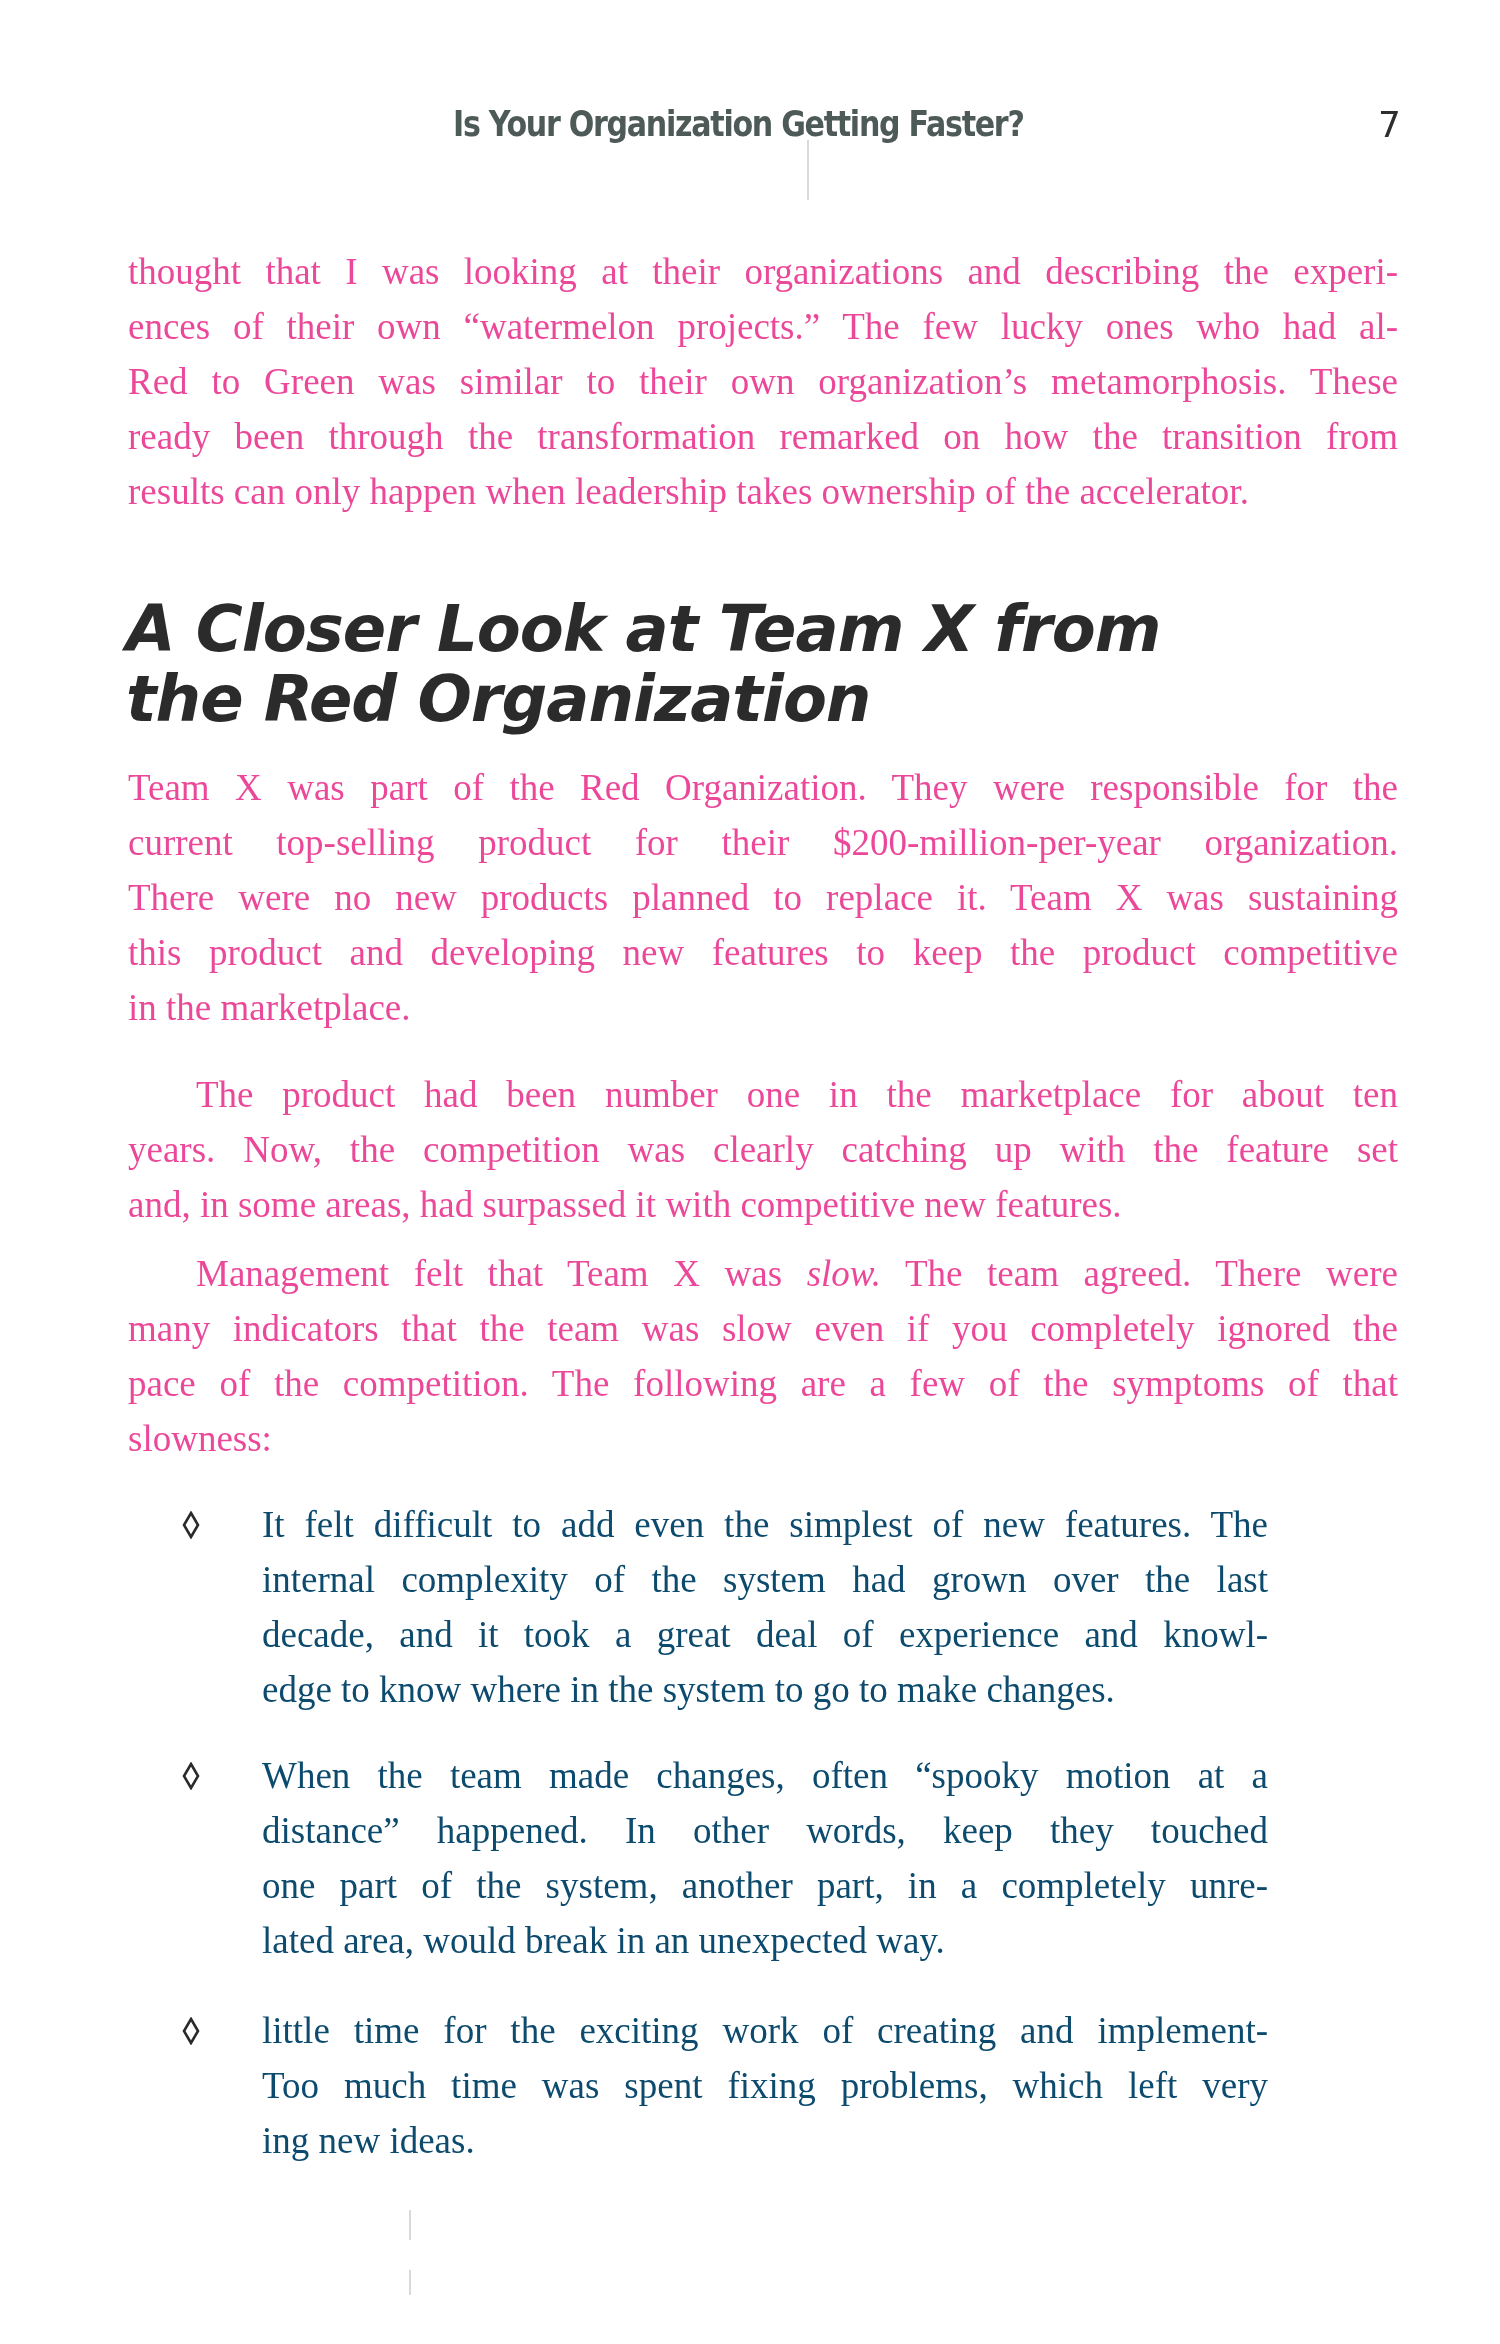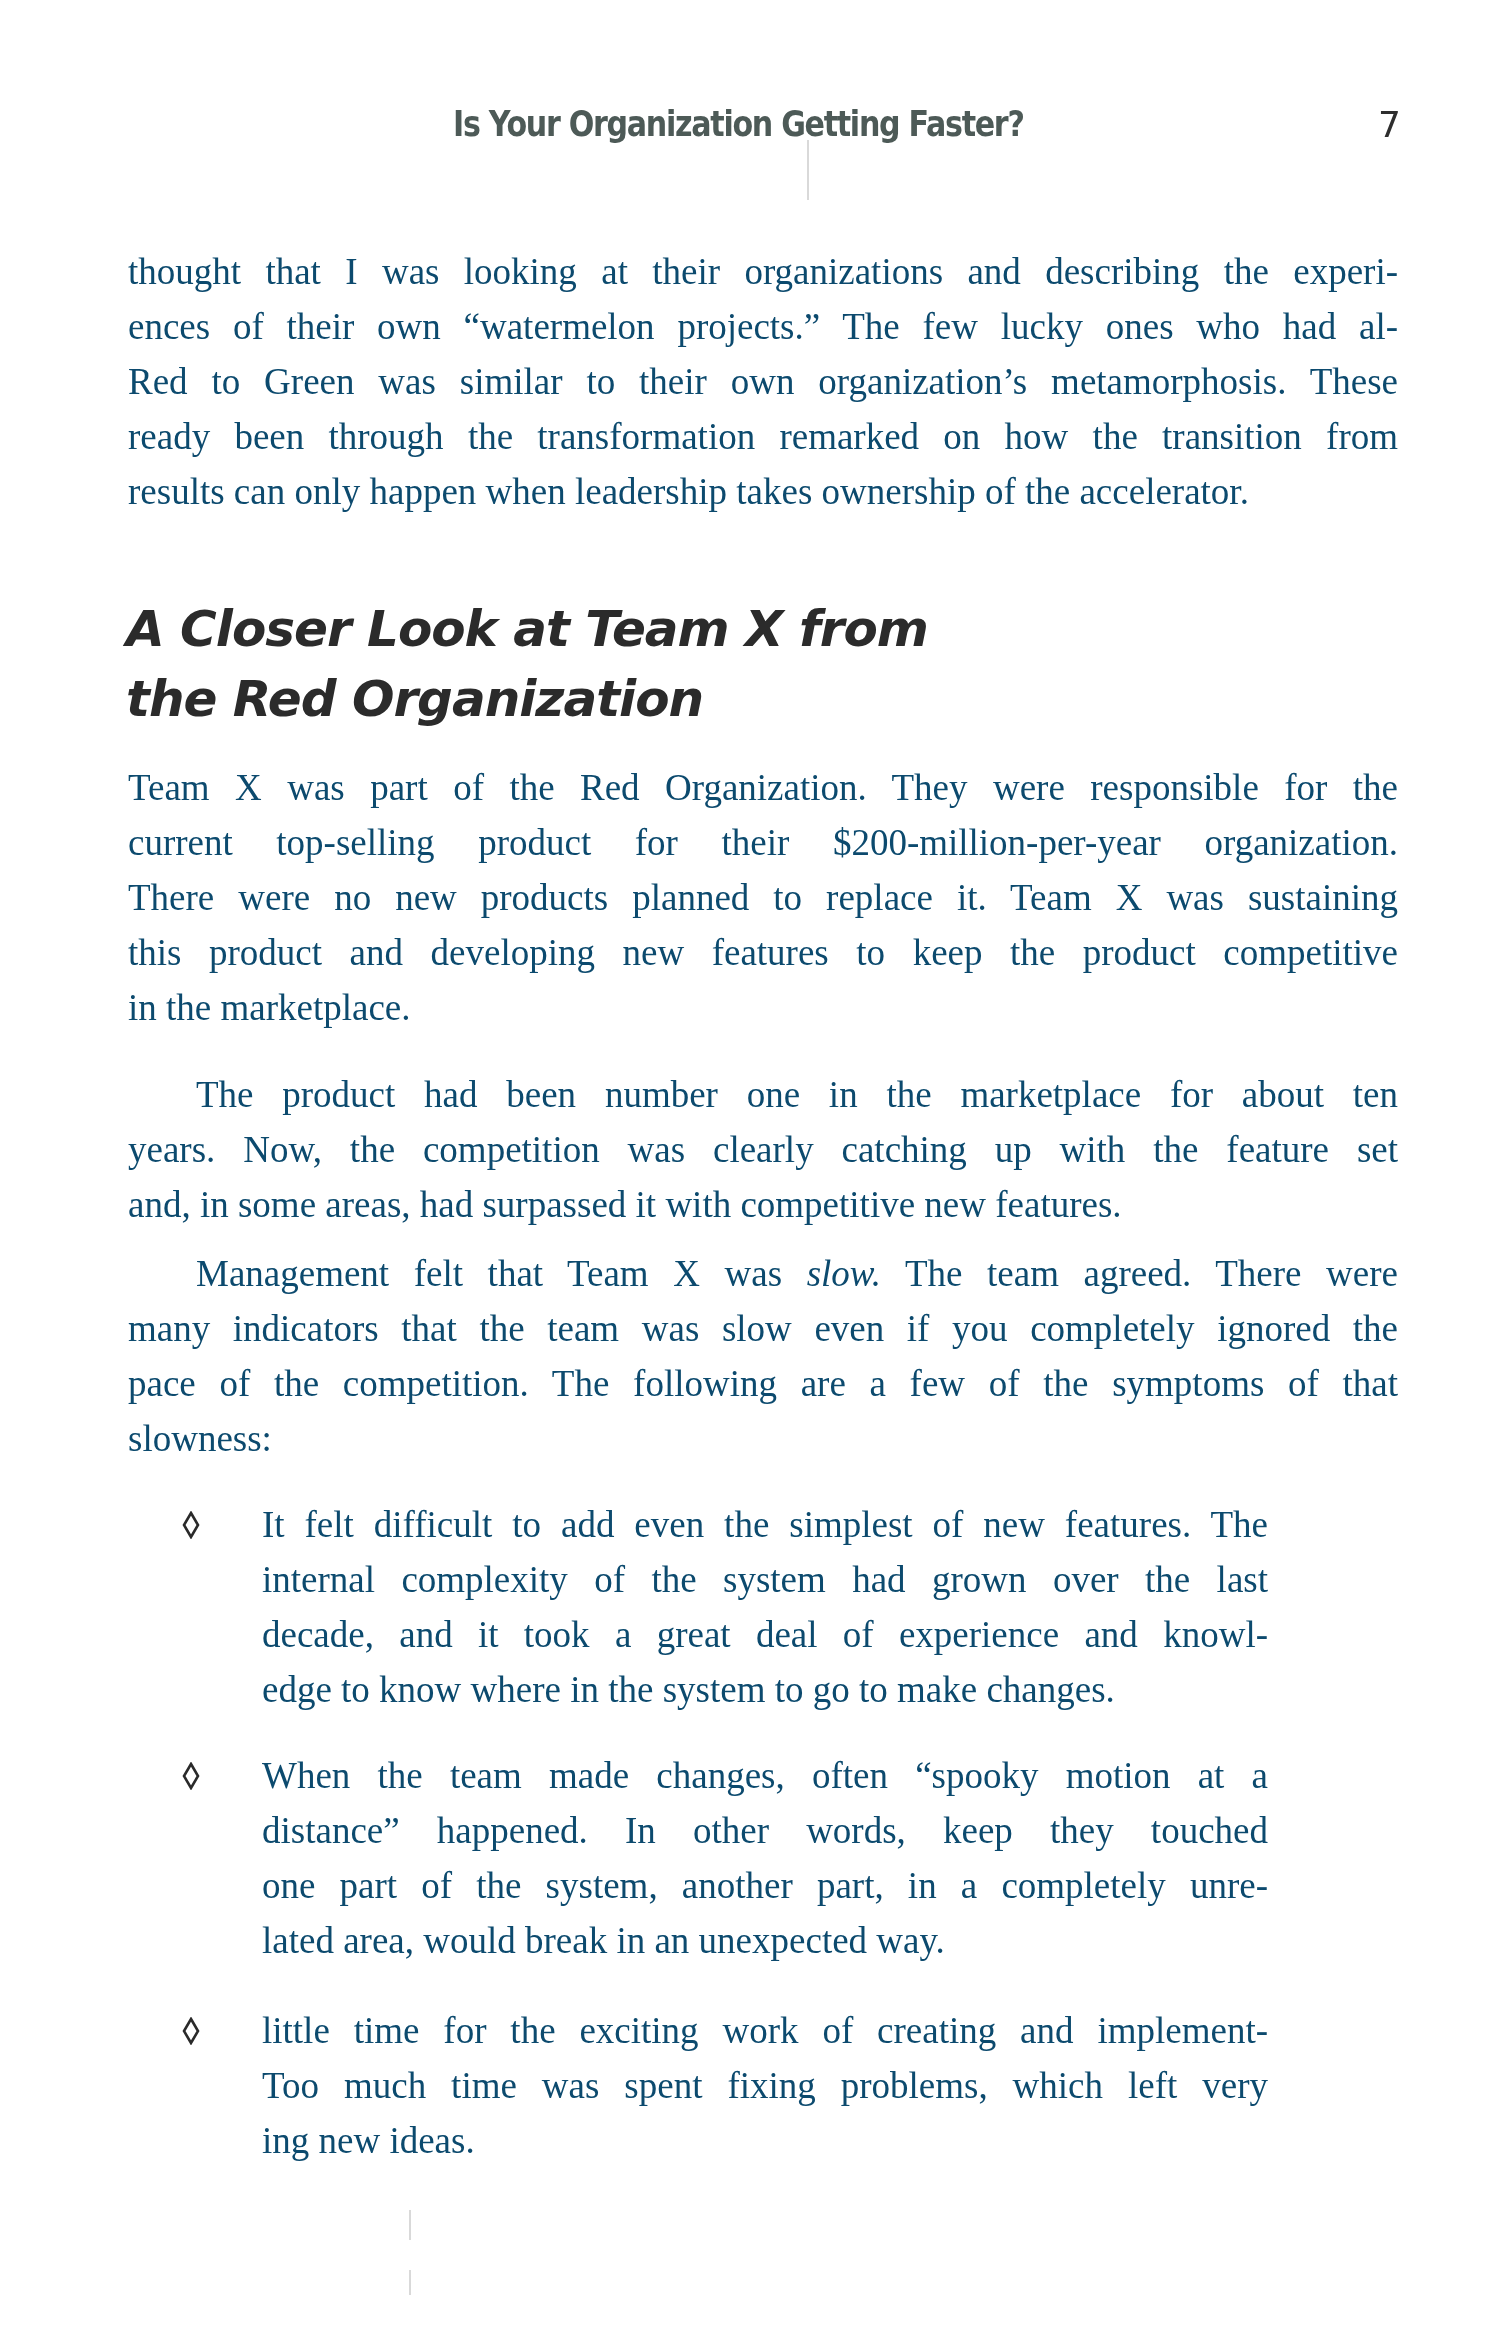--- a/index.html
+++ b/index.html
@@ -42,40 +42,40 @@
       font-size: 36px;
       color: #2e2e2e;
     }
     .body-text {
       position: absolute;
       left: 128px;
       width: 1270px;
       font-family: "Liberation Serif", serif;
       font-size: 37px;
       line-height: 55px;
-      color: #0c4a6e;
+      color: #ec4899;
       text-align: justify;
     }
     .body-text .line {
       display: block;
       white-space: nowrap;
       text-align-last: justify;
       height: 55px;
     }
     .body-text .line.last {
       text-align-last: left;
     }
     .para-1 { top: 244px; }
     .heading {
       position: absolute;
       left: 126px;
       top: 594px;
       font-family: "DejaVu Sans", sans-serif;
       font-style: italic;
-      font-size: 50px;
+      font-size: 64px;
       line-height: 70px;
       color: #2b2b2b;
       letter-spacing: -1px;
     }
     .heading .line { display: block; white-space: nowrap; }
     .para-2 { top: 760px; }
     .para-3 { top: 1052px; }
     .para-4 { top: 1231px; }
     .indent { padding-left: 68px; margin-top: 15px; }
     .bullets {

